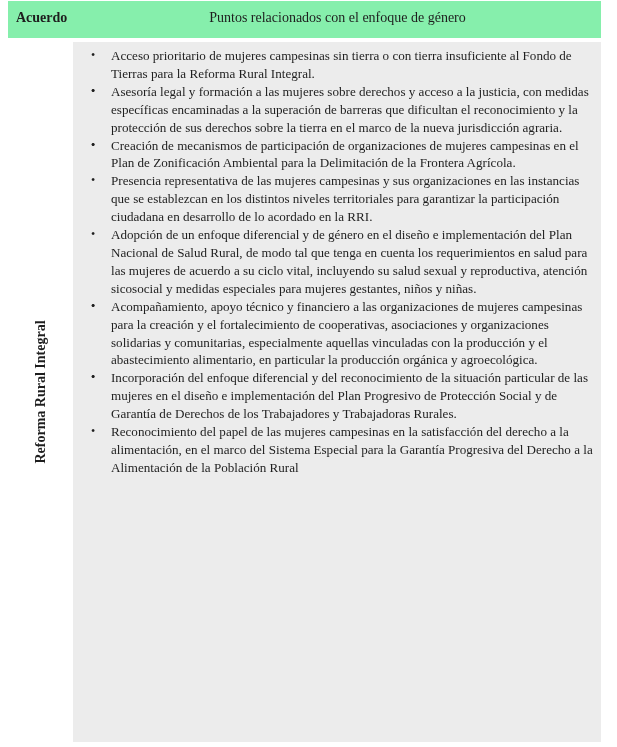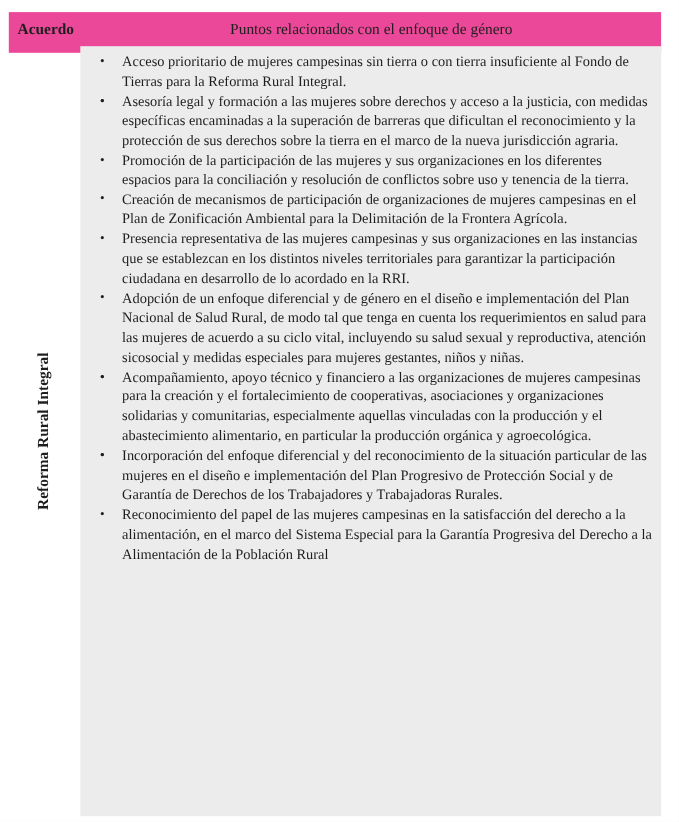--- a/index.html
+++ b/index.html
@@ -1,19 +1,19 @@
 <!DOCTYPE html>
 <html><head>
 <meta charset="utf-8">
 <style>
   html, body { margin: 0; padding: 0; background: #ffffff; }
   body { width: 617px; height: 747px; position: relative; overflow: hidden;
          font-family: "Liberation Serif", "DejaVu Serif", serif; color: #1e1e1e; }
-  .header { position: absolute; left: 8px; top: 11px; width: 593px; height: 37px;
-            background: #ec4899; }
+  .header { position: absolute; left: 8px; top: 1px; width: 593px; height: 37px;
+            background: #86efac; }
   .h-col1 { position: absolute; left: 8px; top: 9px; font-weight: bold; font-size: 14px; }
   .h-col2 { position: absolute; left: 66px; right: 0; top: 9px; text-align: center;
             font-weight: normal; font-size: 14px; }
   .label-col { position: absolute; left: 8px; top: 42px; width: 65px; height: 700px; }
   .vlabel { position: absolute; left: 50%; top: 50%;
             transform: translate(-50%, -50%) rotate(-90deg);
             white-space: nowrap; font-weight: bold; font-size: 14px; }
   .body-box { position: absolute; left: 73px; top: 42px; width: 528px; height: 700px;
               background: #ececec; }
   ul { list-style: none; margin: 0; padding: 5px 8px 0 14px; }
@@ -31,21 +31,21 @@
 
 <div class="label-col">
   <div class="vlabel">Reforma Rural Integral</div>
 </div>
 
 <div class="body-box">
   <ul>
     <li><span class="bullet">•</span><span>Acceso prioritario de mujeres campesinas sin tierra o con tierra insuficiente al Fondo de Tierras para la Reforma Rural Integral.</span></li>
     <li><span class="bullet">•</span></li>
     <li><span class="bullet">•</span><span>Asesoría legal y formación a las mujeres sobre derechos y acceso a la justicia, con medidas específicas encaminadas a la superación de barreras que dificultan el reconocimiento y la protección de sus derechos sobre la tierra en el marco de la nueva jurisdicción agraria.</span></li>
-    <li><span class="bullet">•</span><span>Promoción de la participación de las mujeres y sus organizaciones en los diferentes espacios para la conciliación y resolución de conflictos sobre uso y tenencia de la tierra.</span></li>
+    <li><span class="bullet">•</span></li>
     <li><span class="bullet">•</span><span>Creación de mecanismos de participación de organizaciones de mujeres campesinas en el Plan de Zonificación Ambiental para la Delimitación de la Frontera Agrícola.</span></li>
     <li><span class="bullet">•</span><span>Presencia representativa de las mujeres campesinas y sus organizaciones en las instancias que se establezcan en los distintos niveles territoriales para garantizar la participación ciudadana en desarrollo de lo acordado en la RRI.</span></li>
     <li><span class="bullet">•</span><span>Adopción de un enfoque diferencial y de género en el diseño e implementación del Plan Nacional de Salud Rural, de modo tal que tenga en cuenta los requerimientos en salud para las mujeres de acuerdo a su ciclo vital, incluyendo su salud sexual y reproductiva, atención sicosocial y medidas especiales para mujeres gestantes, niños y niñas.</span></li>
     <li><span class="bullet">•</span></li>
     <li><span class="bullet">•</span><span>Acompañamiento, apoyo técnico y financiero a las organizaciones de mujeres campesinas para la creación y el fortalecimiento de cooperativas, asociaciones y organizaciones solidarias y comunitarias, especialmente aquellas vinculadas con la producción y el abastecimiento alimentario, en particular la producción orgánica y agroecológica.</span></li>
     <li><span class="bullet">•</span></li>
     <li><span class="bullet">•</span><span>Incorporación del enfoque diferencial y del reconocimiento de la situación particular de las mujeres en el diseño e implementación del Plan Progresivo de Protección Social y de Garantía de Derechos de los Trabajadores y Trabajadoras Rurales.</span></li>
     <li><span class="bullet">•</span><span>Reconocimiento del papel de las mujeres campesinas en la satisfacción del derecho a la alimentación, en el marco del Sistema Especial para la Garantía Progresiva del Derecho a la Alimentación de la Población Rural</span></li>
   </ul>
 </div>

